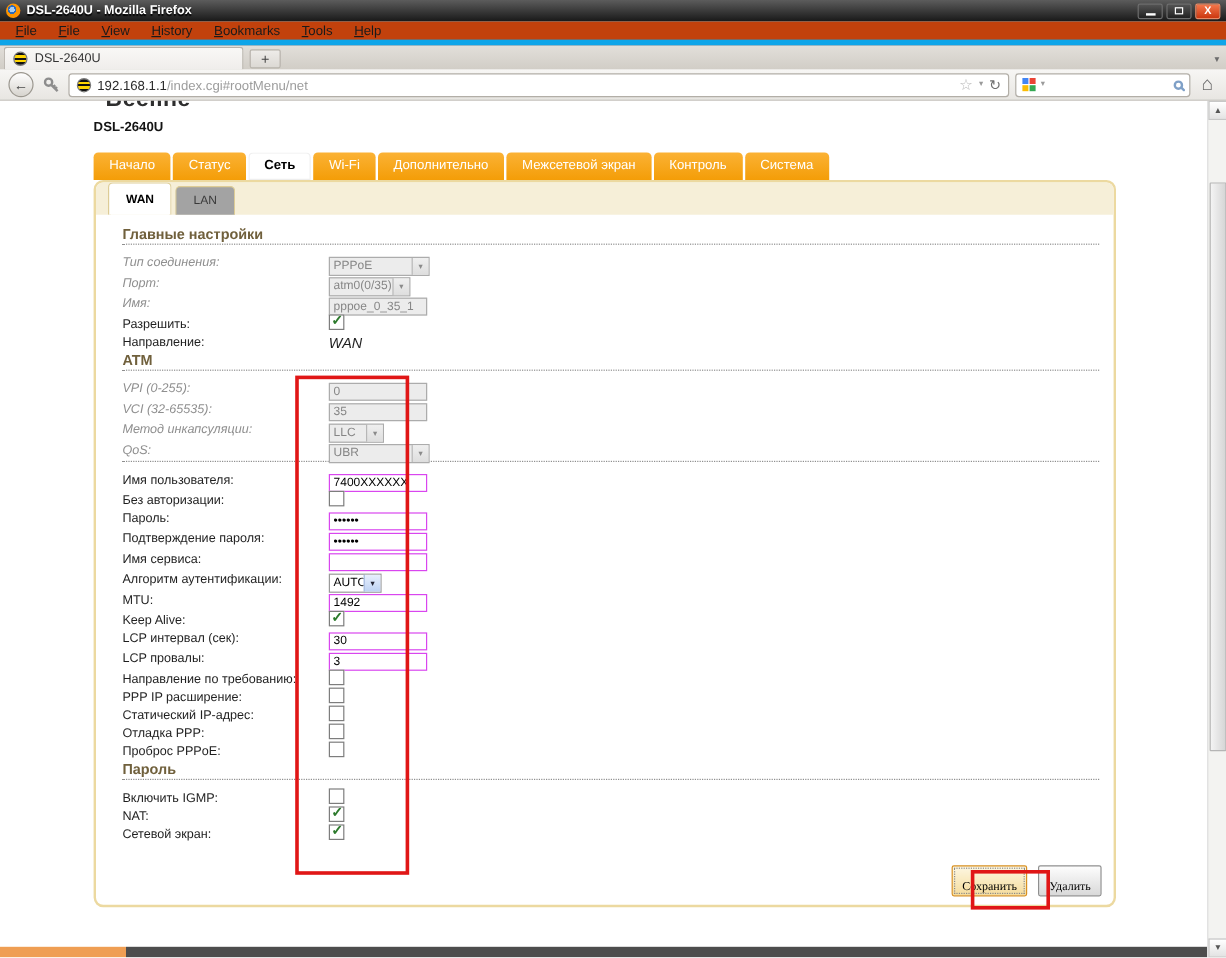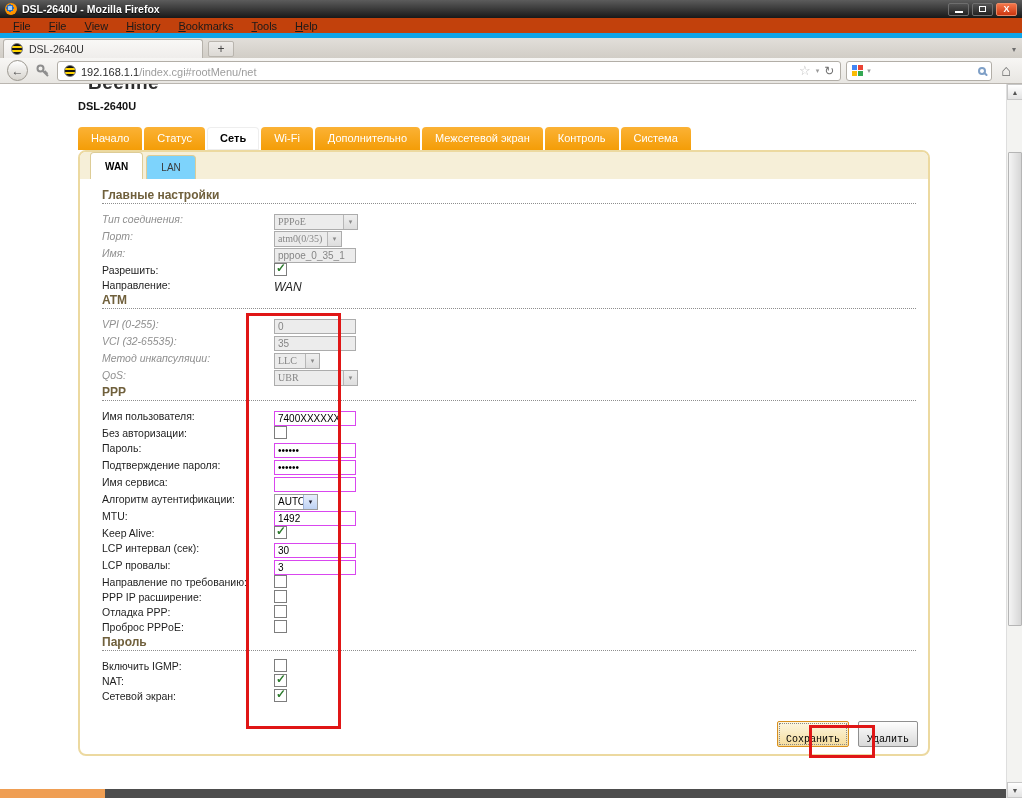--- a/index.html
+++ b/index.html
@@ -85,48 +85,48 @@
   .rtabs { position:absolute; top:43px; left:78px; height:23px; display:flex; gap:2px; align-items:flex-start; }
   .rtab { height:23px; line-height:23px; padding:0 13px; font-size:11px; color:#fff;
     background:linear-gradient(#fbb235,#f49d07); border-radius:4px 4px 0 0; white-space:nowrap; }
   .rtab.active { background:#fff; color:#000; font-weight:bold; box-shadow:0 0 0 1px #eee inset; }
 
   .card { position:absolute; top:66px; left:78px; width:852px; height:606px;
     background:#fff; border:2px solid #ecd9a0; border-radius:8px; }
   .substrip { height:27px; background:#f6efd8; border-radius:6px 6px 0 0;
     display:flex; align-items:flex-end; padding-left:10px; gap:3px; }
   .stab { height:24px; line-height:24px; padding:0 14px; font-size:10px; color:#3a3a3a;
-    background:#7dd3fc; border:1px solid #ddcc96; border-bottom:none; border-radius:4px 4px 0 0; }
+    background:#a3a3a3; border:1px solid #ddcc96; border-bottom:none; border-radius:4px 4px 0 0; }
   .stab.active { height:27px; line-height:27px; background:#fff; color:#000; font-weight:bold; }
 
   .card-body { position:relative; height:575px; padding:8px 22px 0; }
   .sec-title { height:12px; line-height:12px; font-size:12px; font-weight:bold; color:#70603c; margin:2px 0; }
   .sec-sep { border-bottom:1px dotted #8e8e8e; margin:0 -10px 7px 0; }
   .row { position:relative; }
   .row-lg { height:17px; }
   .row-sm { height:15px; }
   .lab { position:absolute; left:0; top:2px; font-size:10.5px; color:#1f1f1f; white-space:nowrap; }
   .lab.dim { color:#8f8f8f; font-style:italic; }
   .ctrl { position:absolute; left:172px; top:0; }
   .xinp { height:15px; border:1px solid #d946ef; font-size:10px; padding:0 3px; background:#fff; color:#000;
     font-family:"Liberation Sans",sans-serif; }
   .xinp.dis { background:#ececec; color:#868686; border-color:#acacac; }
   .xsel { display:inline-flex; height:16px; border:1px solid #9a9a9a; background:#fff; align-items:stretch; }
   .xsel .xval { flex:1; font-size:10px; padding:1px 3px 0; color:#000; white-space:nowrap; overflow:hidden; }
   .xsel .xarr { width:14px; display:flex; align-items:center; justify-content:center; font-size:7px; color:#223;
     border-left:1px solid #9db4dd; background:linear-gradient(#e8effc,#bed2f4); }
-  .xsel.dis { background:#ececec; border-color:#acacac;font-family:Liberation Serif, serif; }
+  .xsel.dis { background:#ececec; border-color:#acacac; }
   .xsel.dis .xval { color:#868686; }
   .xsel.dis .xarr { background:linear-gradient(#efefef,#dedede); border-left:1px solid #b7b7b7; color:#8a8a8a; }
   .xcb { display:inline-block; width:13px; height:13px; border:1px solid #7d7d7d; background:#fff; position:relative; }
   .chk { position:absolute; left:1px; top:-3px; font-size:12px; font-weight:bold; color:#2c7a2c; }
   .xstatic { font-size:12px; font-style:italic; color:#1f1f1f; }
 
   .btns { position:absolute; right:10px; bottom:7px; display:flex; gap:9px; }
-  .btn { height:18px; font-size:10px; padding:12px 8px; border-radius:2px; font-family:Liberation Mono, monospace; }
+  .btn { height:18px; font-size:10px; padding:12px 8px; border-radius:2px; font-family:Liberation Serif, serif; }
   .btn-save { border:1px solid #d89020; background:linear-gradient(#fdf7e2,#f5dc9c); color:#000;
     outline:1px dotted #8a8a8a; outline-offset:-3px; }
   .btn-del { border:1px solid #8f8f8f; background:linear-gradient(#fdfdfd,#d9d9d9); color:#000; }
 
   .footer-orange { position:absolute; left:0; bottom:0; width:105px; height:9px; background:#ef9e53; }
   .footer-dark { position:absolute; left:105px; right:0; bottom:0; height:9px; background:#4d4d4d; }
 
   .ann { position:absolute; border:3px solid #e01616; z-index:40; pointer-events:none; }
   .ann-inputs { left:246px; top:229px; width:95px; height:416px; }
   .ann-save { left:809px; top:641px; width:66px; height:33px; }
@@ -279,21 +279,20 @@
             </div>
             <div class="row row-lg">
               <span class="lab dim">QoS:</span>
               <span class="ctrl"><span class="xsel dis" style="width: 84px;">
                   <span class="xval">UBR</span>
                   <span class="xarr">▾</span>
                 </span></span>
             </div>
           </div>
           <div class="section">
-            <div class="sec-title">PPP</div>
             <div class="sec-sep"></div>
             <div class="row row-lg">
               <span class="lab">Имя пользователя:</span>
               <span class="ctrl"><input type="text" readonly="" class="xinp" value="7400XXXXXX" style="width: 82px;"></span>
             </div>
             <div class="row row-sm">
               <span class="lab">Без авторизации:</span>
               <span class="ctrl"><span class="xcb"></span></span>
             </div>
             <div class="row row-lg">
@@ -330,20 +329,24 @@
             <div class="row row-lg">
               <span class="lab">LCP провалы:</span>
               <span class="ctrl"><input type="text" readonly="" class="xinp" value="3" style="width: 82px;"></span>
             </div>
             <div class="row row-sm">
               <span class="lab">Направление по требованию:</span>
               <span class="ctrl"><span class="xcb"></span></span>
             </div>
             <div class="row row-sm">
               <span class="lab">PPP IP расширение:</span>
+              <span class="ctrl"><span class="xcb"></span></span>
+            </div>
+            <div class="row row-sm">
+              <span class="lab">Статический IP-адрес:</span>
               <span class="ctrl"><span class="xcb"></span></span>
             </div>
             <div class="row row-sm">
               <span class="lab">Отладка PPP:</span>
               <span class="ctrl"><span class="xcb"></span></span>
             </div>
             <div class="row row-sm">
               <span class="lab">Проброс PPPoE:</span>
               <span class="ctrl"><span class="xcb"></span></span>
             </div>

